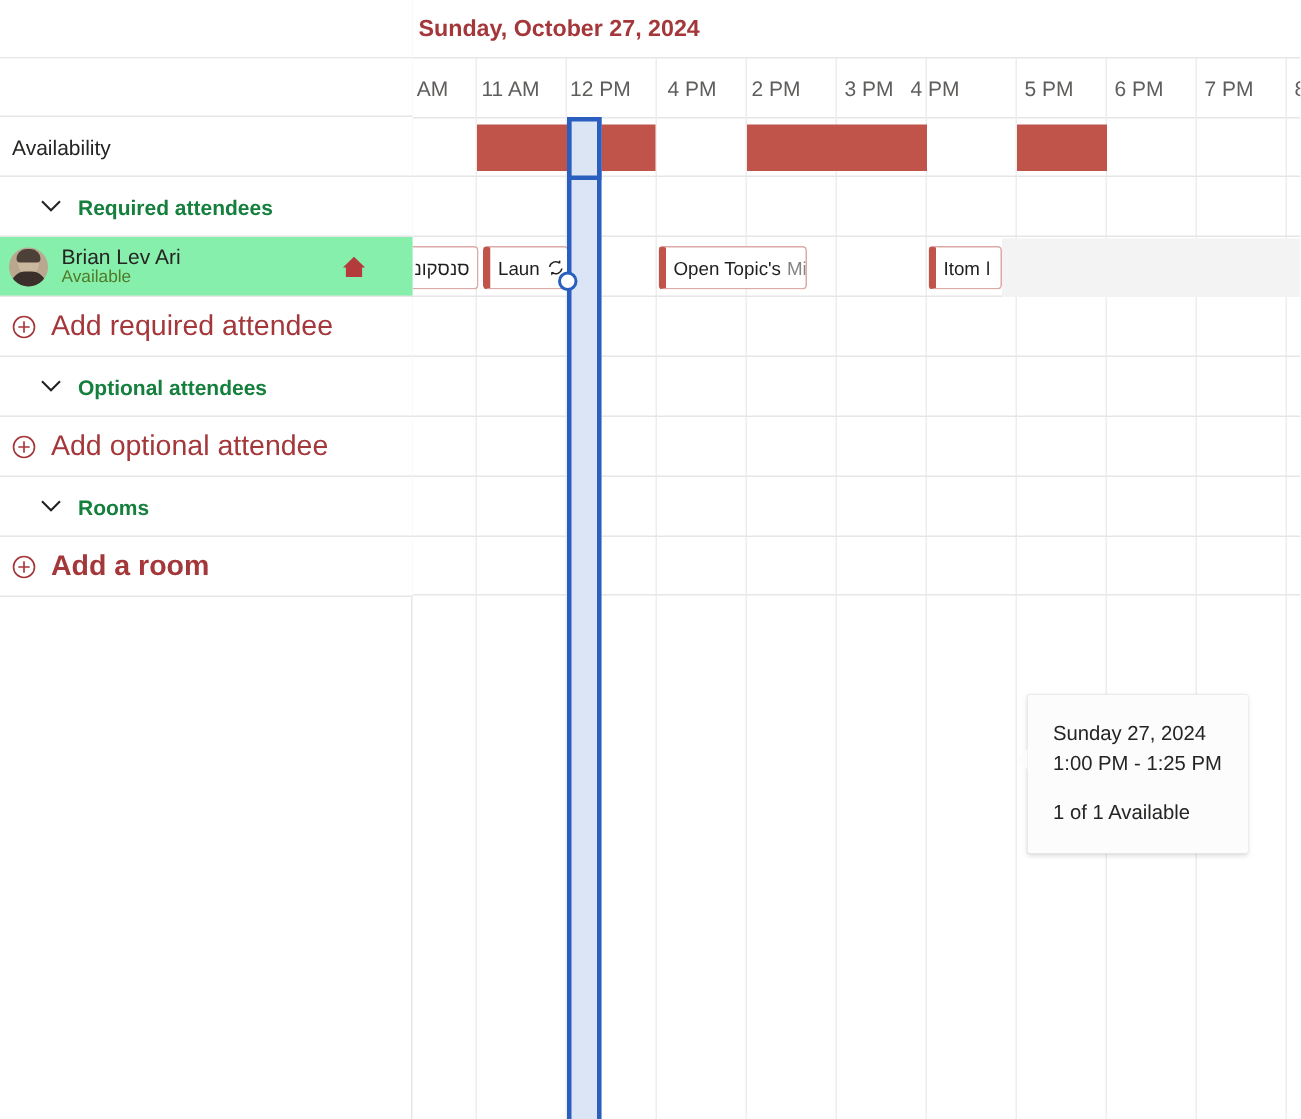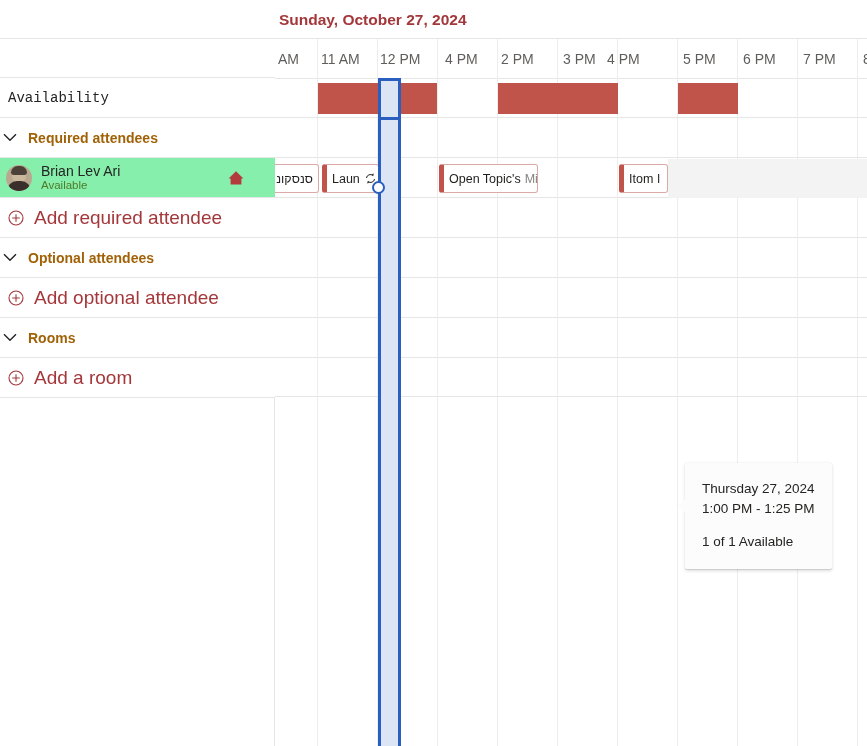--- a/index.html
+++ b/index.html
@@ -33,41 +33,41 @@
     left: 0;
     width: 275px;
     box-sizing: border-box;
     border-bottom: 1px solid #e6e6e6;
     display: flex;
     align-items: center;
     background: #ffffff;
   }
   .row-head { height: 39px; top: 0; border-bottom: 1px solid #e6e6e6; }
   .row-axis { height: 39px; top: 39px; border-bottom: 1px solid #e6e6e6; }
-  .row-avail { height: 40px; top: 78px; font-family: Liberation Mono, monospace; }
+  .row-avail { height: 40px; top: 78px; }
   .row-req   { height: 40px; top: 118px; }
   .row-brian { height: 40px; top: 158px; background: #86efac; }
   .row-addreq{ height: 40px; top: 198px; }
   .row-opt   { height: 40px; top: 238px; }
   .row-addopt{ height: 40px; top: 278px; }
   .row-rooms { height: 40px; top: 318px; }
-  .row-addroom{height: 40px; top: 358px; }
+  .row-addroom{height: 40px; top: 358px; font-weight: bold; }
 
   .label-avail {
     padding-left: 8px;
     font-size: 14px;
     color: #252423;
   }
   .section-label {
     display: flex;
     align-items: center;
-    padding-left: 0;
+    padding-left: 24px;
     font-size: 14px;
     font-weight: bold;
-    color: #a16207;
+    color: #15803d;
   }
   .chev {
     width: 20px; height: 20px;
     margin-right: 8px;
     display: inline-flex;
     align-items: center;
     justify-content: center;
     flex: 0 0 auto;
   }
   .chev svg { display: block; }
@@ -373,21 +373,21 @@
       <span>Itom</span>
       <span style="margin-left:4px">l</span>
     </div>
 
     <div class="sel-col" id="selCol" style="left: 103px; width: 23px; background: rgb(220, 229, 245); border-left-color: rgb(42, 95, 192); border-right-color: rgb(42, 95, 192);"></div>
     <div class="sel-top-box" id="selTop" style="left: 103px; width: 23px; border-color: rgb(42, 95, 192);"></div>
     <div class="sel-handle" id="selHandle" style="left: 97px; top: 181px; border-color: rgb(42, 95, 192);"></div>
 
     <div class="tooltip">
       <div class="arrow"></div>
-      <div>Thursday 27, 2024</div>
+      <div>Sunday 27, 2024</div>
       <div>1:00 PM - 1:25 PM</div>
       <div class="gap"></div>
       <div>1 of 1 Available</div>
     </div>
   </div>
 
   <div class="left-col">
 
     <div class="row row-head"></div>
     <div class="row row-axis"></div>

